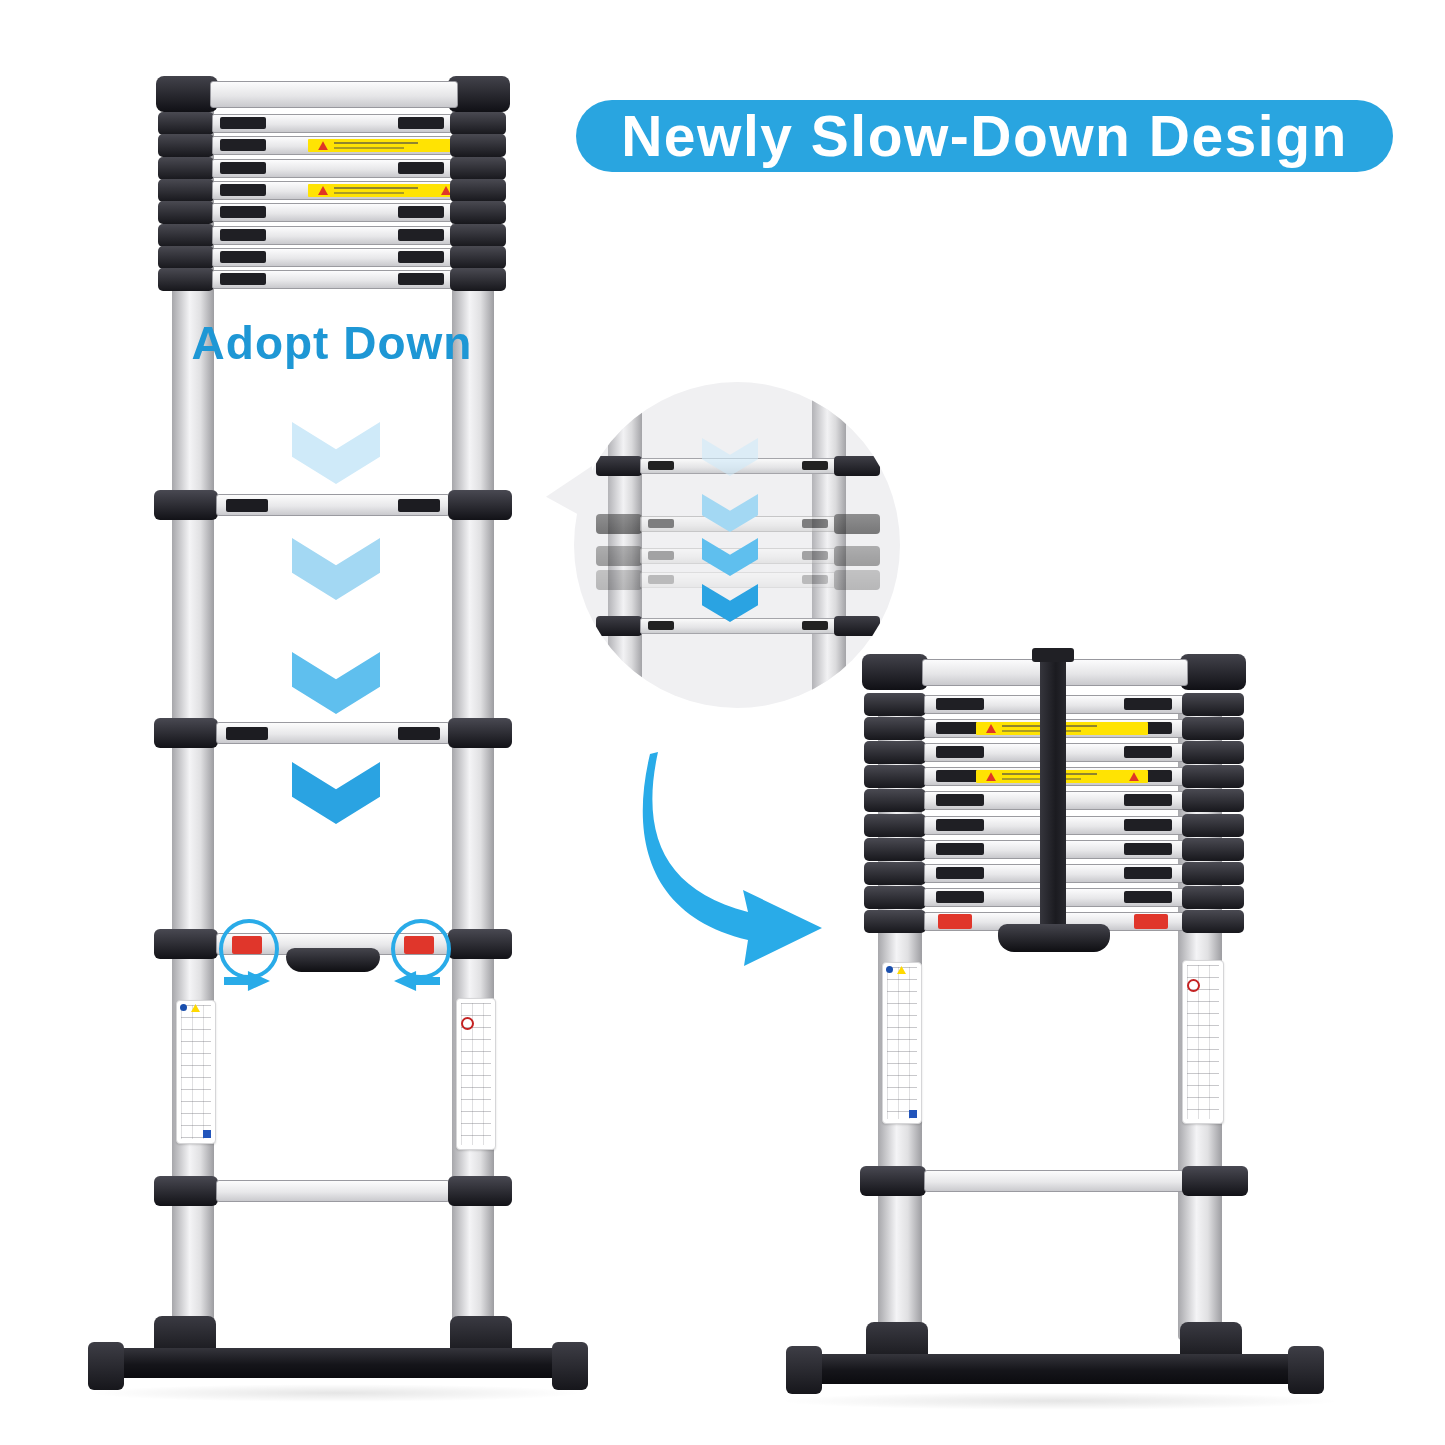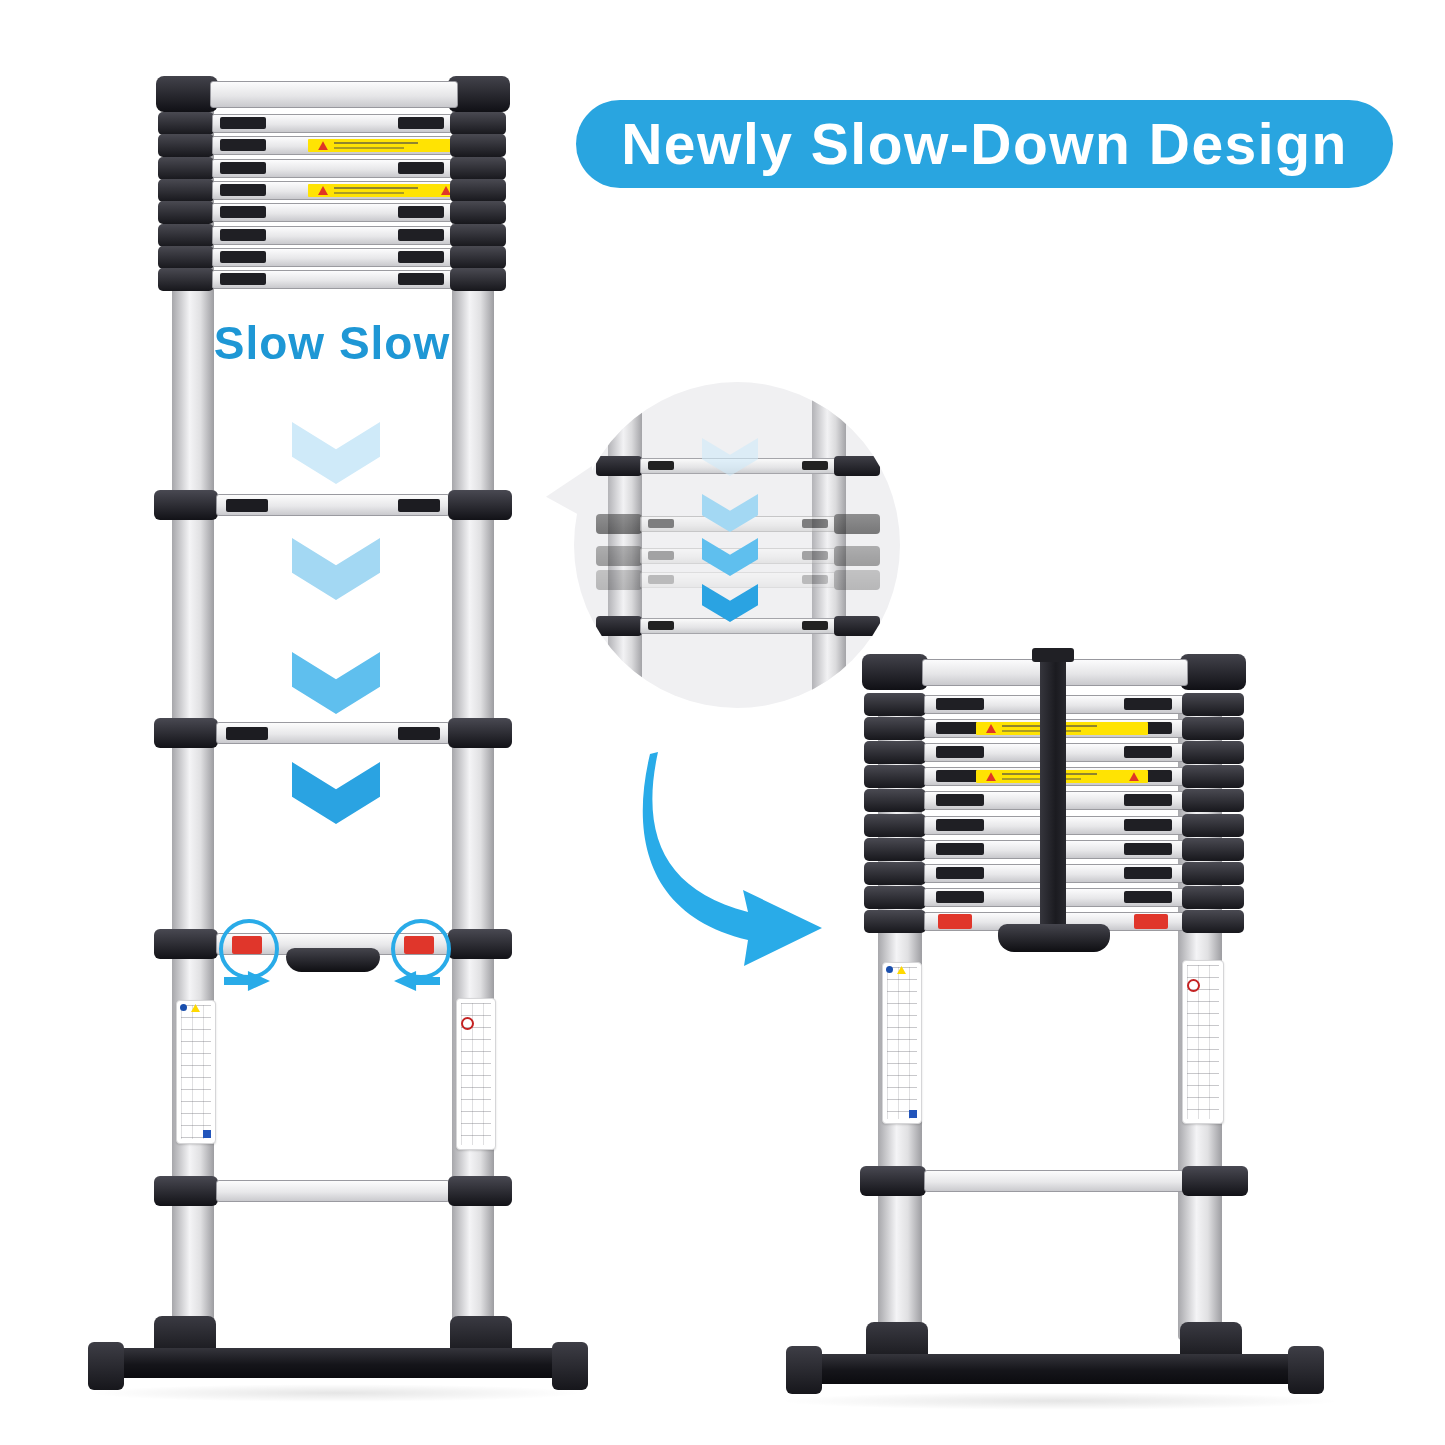--- a/index.html
+++ b/index.html
@@ -55,21 +55,21 @@
   .mtab{position:absolute;top:9px;width:42px;height:13px;background:#1c1c21;border-radius:2px;}
   .mtab.tl{left:72px;} .mtab.tr{right:72px;}
 
   
   .chev{position:absolute;left:292px;width:88px;height:62px;
         clip-path:polygon(0 0,50% 44%,100% 0,100% 56%,50% 100%,0 56%);}
   .bchev{position:absolute;left:128px;width:56px;height:38px;
         clip-path:polygon(0 0,50% 44%,100% 0,100% 56%,50% 100%,0 56%);}
 
   
-  .banner{position:absolute;left:576px;top:100px;width:817px;height:88px;border-radius:44px;
+  .banner{position:absolute;left:576px;top:100px;width:817px;height:72px;border-radius:44px;
         background:var(--accent-blue,#29a5e0);display:flex;align-items:center;justify-content:center;}
   .banner h1{margin:0;font-weight:bold;font-size:57px;line-height:1;color:#fff;letter-spacing:1.5px;}
   .desc{position:absolute;left:582px;top:203px;width:808px;text-align:center;
         font-weight:bold;font-size:31px;line-height:42px;color:#161616;}
   .slowdown{position:absolute;left:158px;top:316px;width:348px;text-align:center;
         font-weight:bold;font-size:46px;color:var(--slowdown-text,#1e97d5);letter-spacing:1px;}
 
   
   .elock{position:absolute;top:936px;width:30px;height:18px;background:var(--danger-red,#e0362b);border-radius:2px;}
   .ring{position:absolute;top:919px;width:52px;height:52px;border:4px solid var(--arrow-blue,#29abe8);border-radius:50%;}
@@ -192,21 +192,21 @@
         </div>
         <div class="xrow" style="top: 269.1px;">
           <i class="collar l"></i>
           <i class="bar"></i>
           <i class="tab tl"></i>
           <i class="tab tr"></i>
           <i class="collar r"></i>
         </div>
       </div>
 
-    <div class="slowdown">Slow Slow</div>
+    <div class="slowdown">Adopt Down</div>
 
     <i class="chev" style="top:422px;background:var(--chev1,#cfeaf9);"></i>
     <i class="chev" style="top:538px;background:var(--chev2,#a3d8f3);"></i>
     <i class="chev" style="top:652px;background:var(--chev3,#5fbfee);"></i>
     <i class="chev" style="top:762px;background:var(--chev4,#2aa3e2);"></i>
 
     <div class="midrung e" style="top:490px;">
       <i class="clamp l"></i>
         <i class="mbar"></i>
       <i class="mtab tl"></i>

